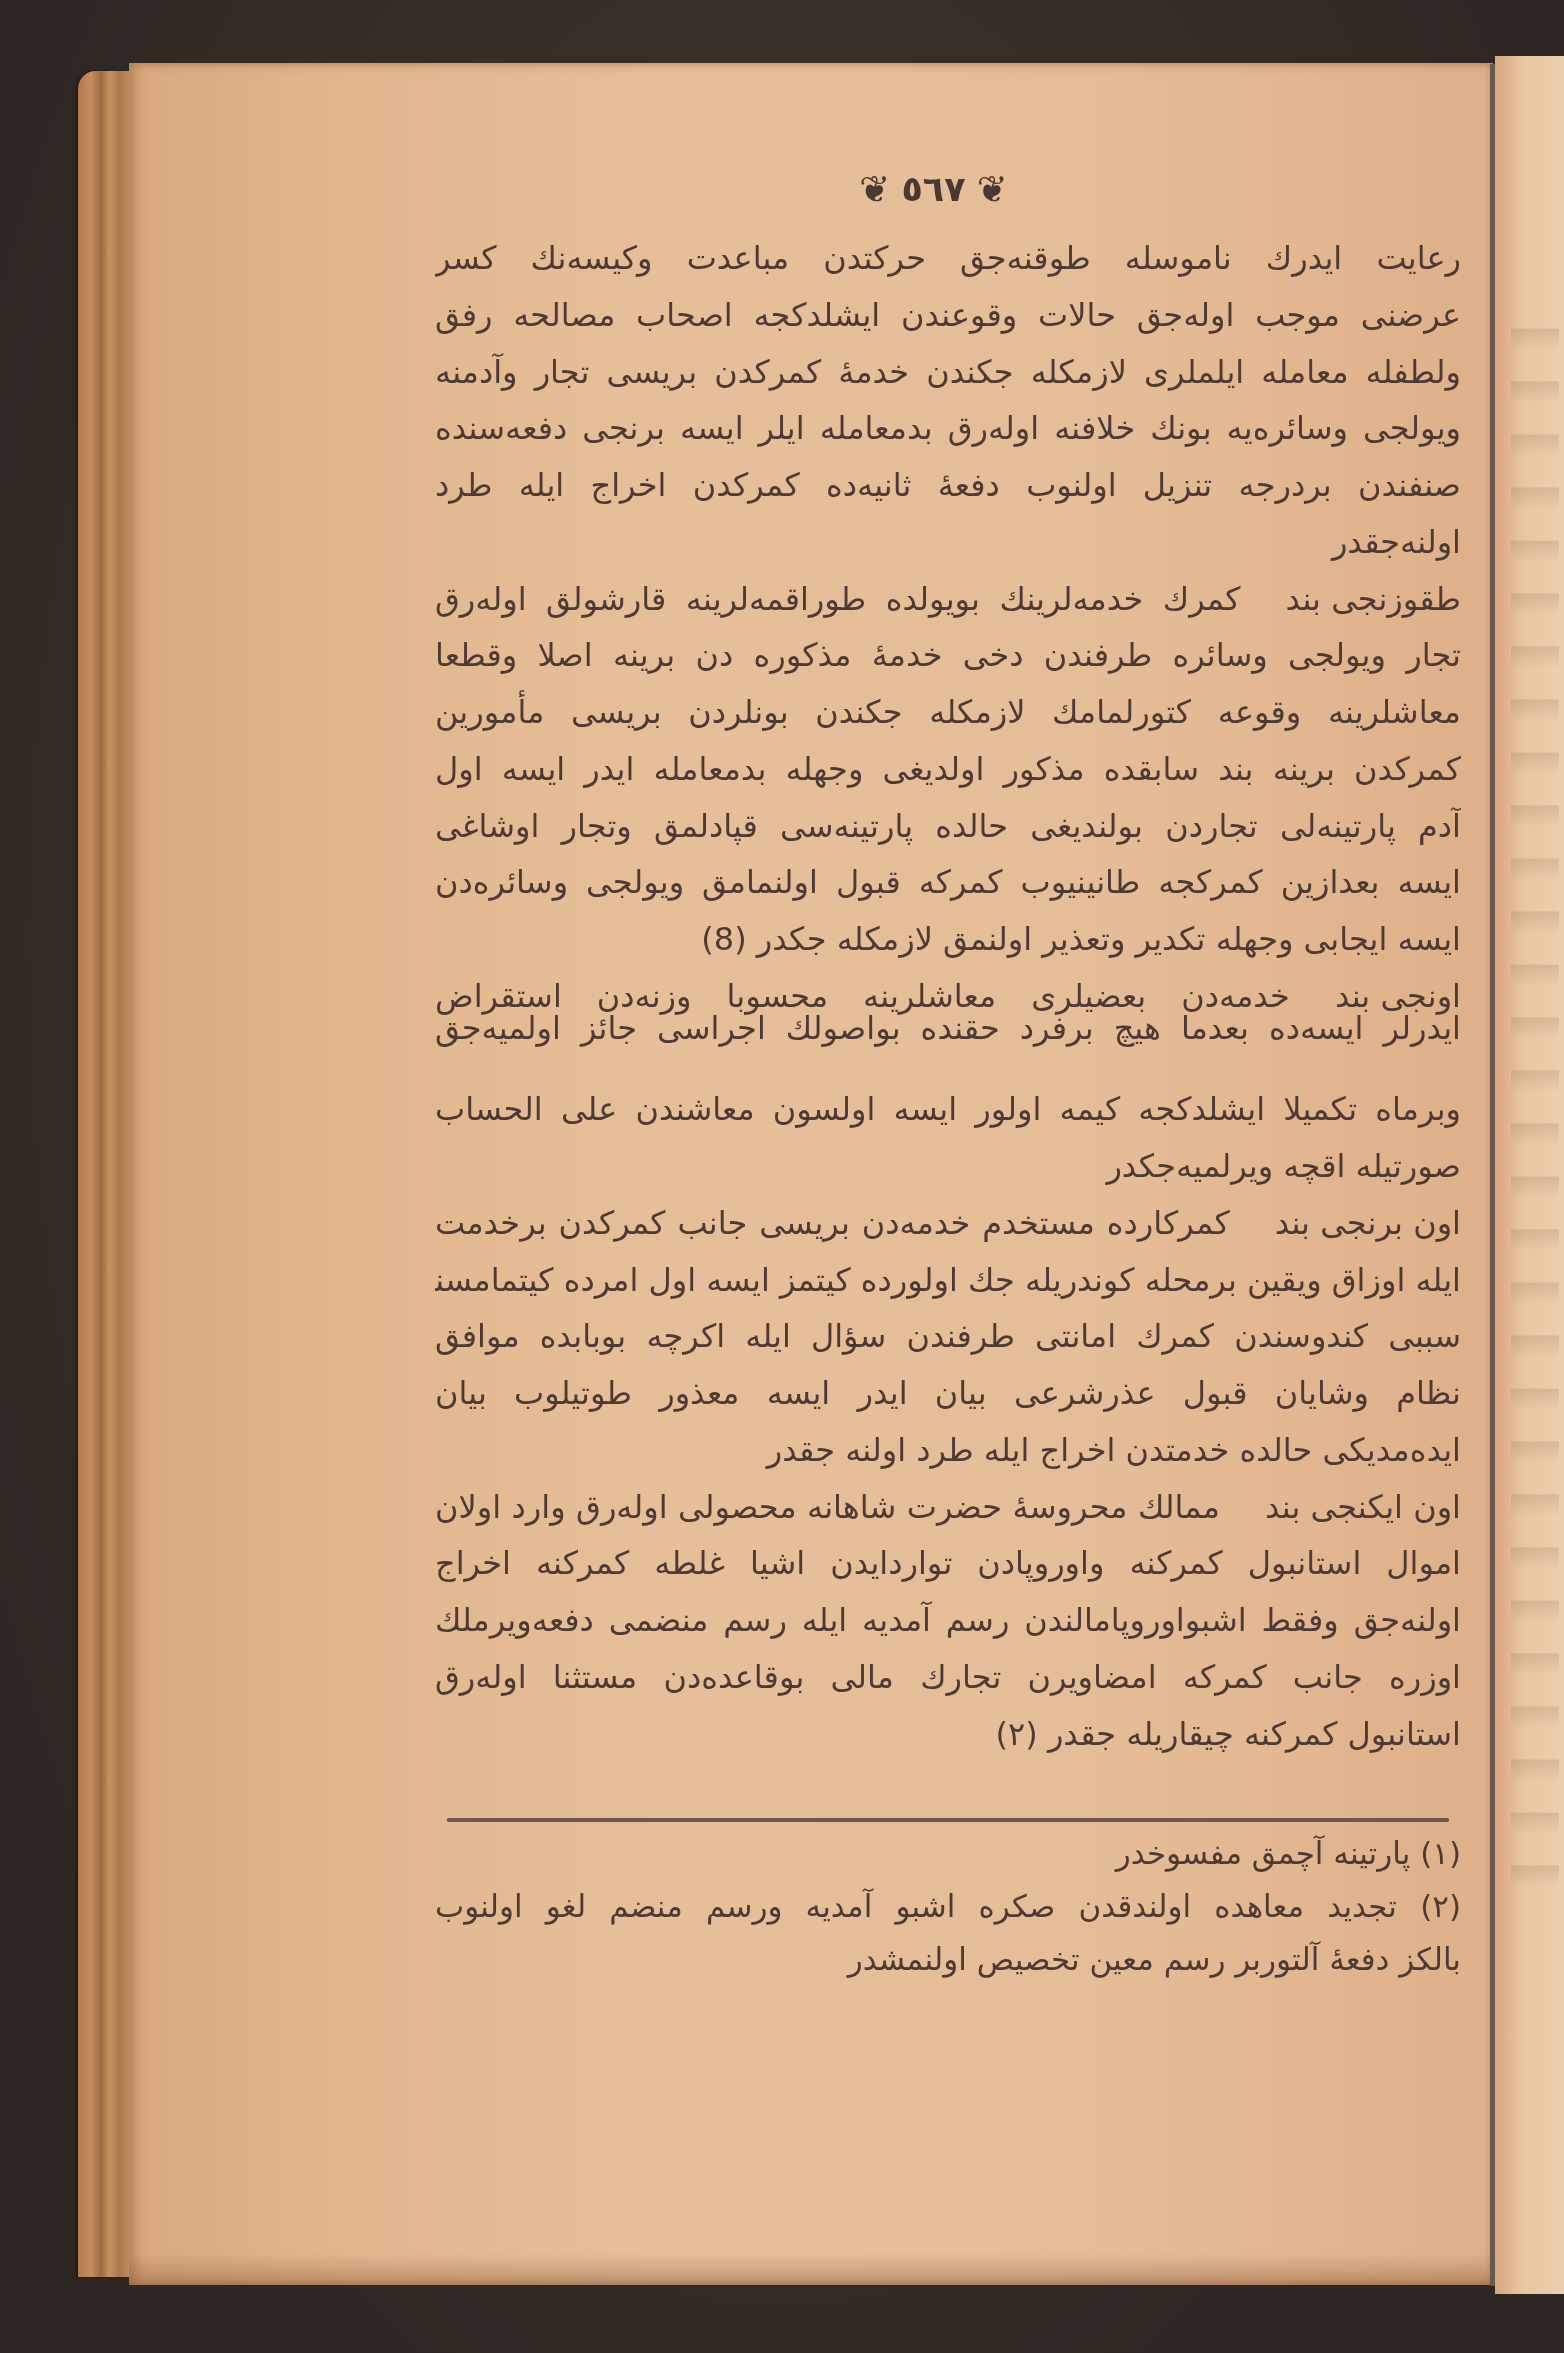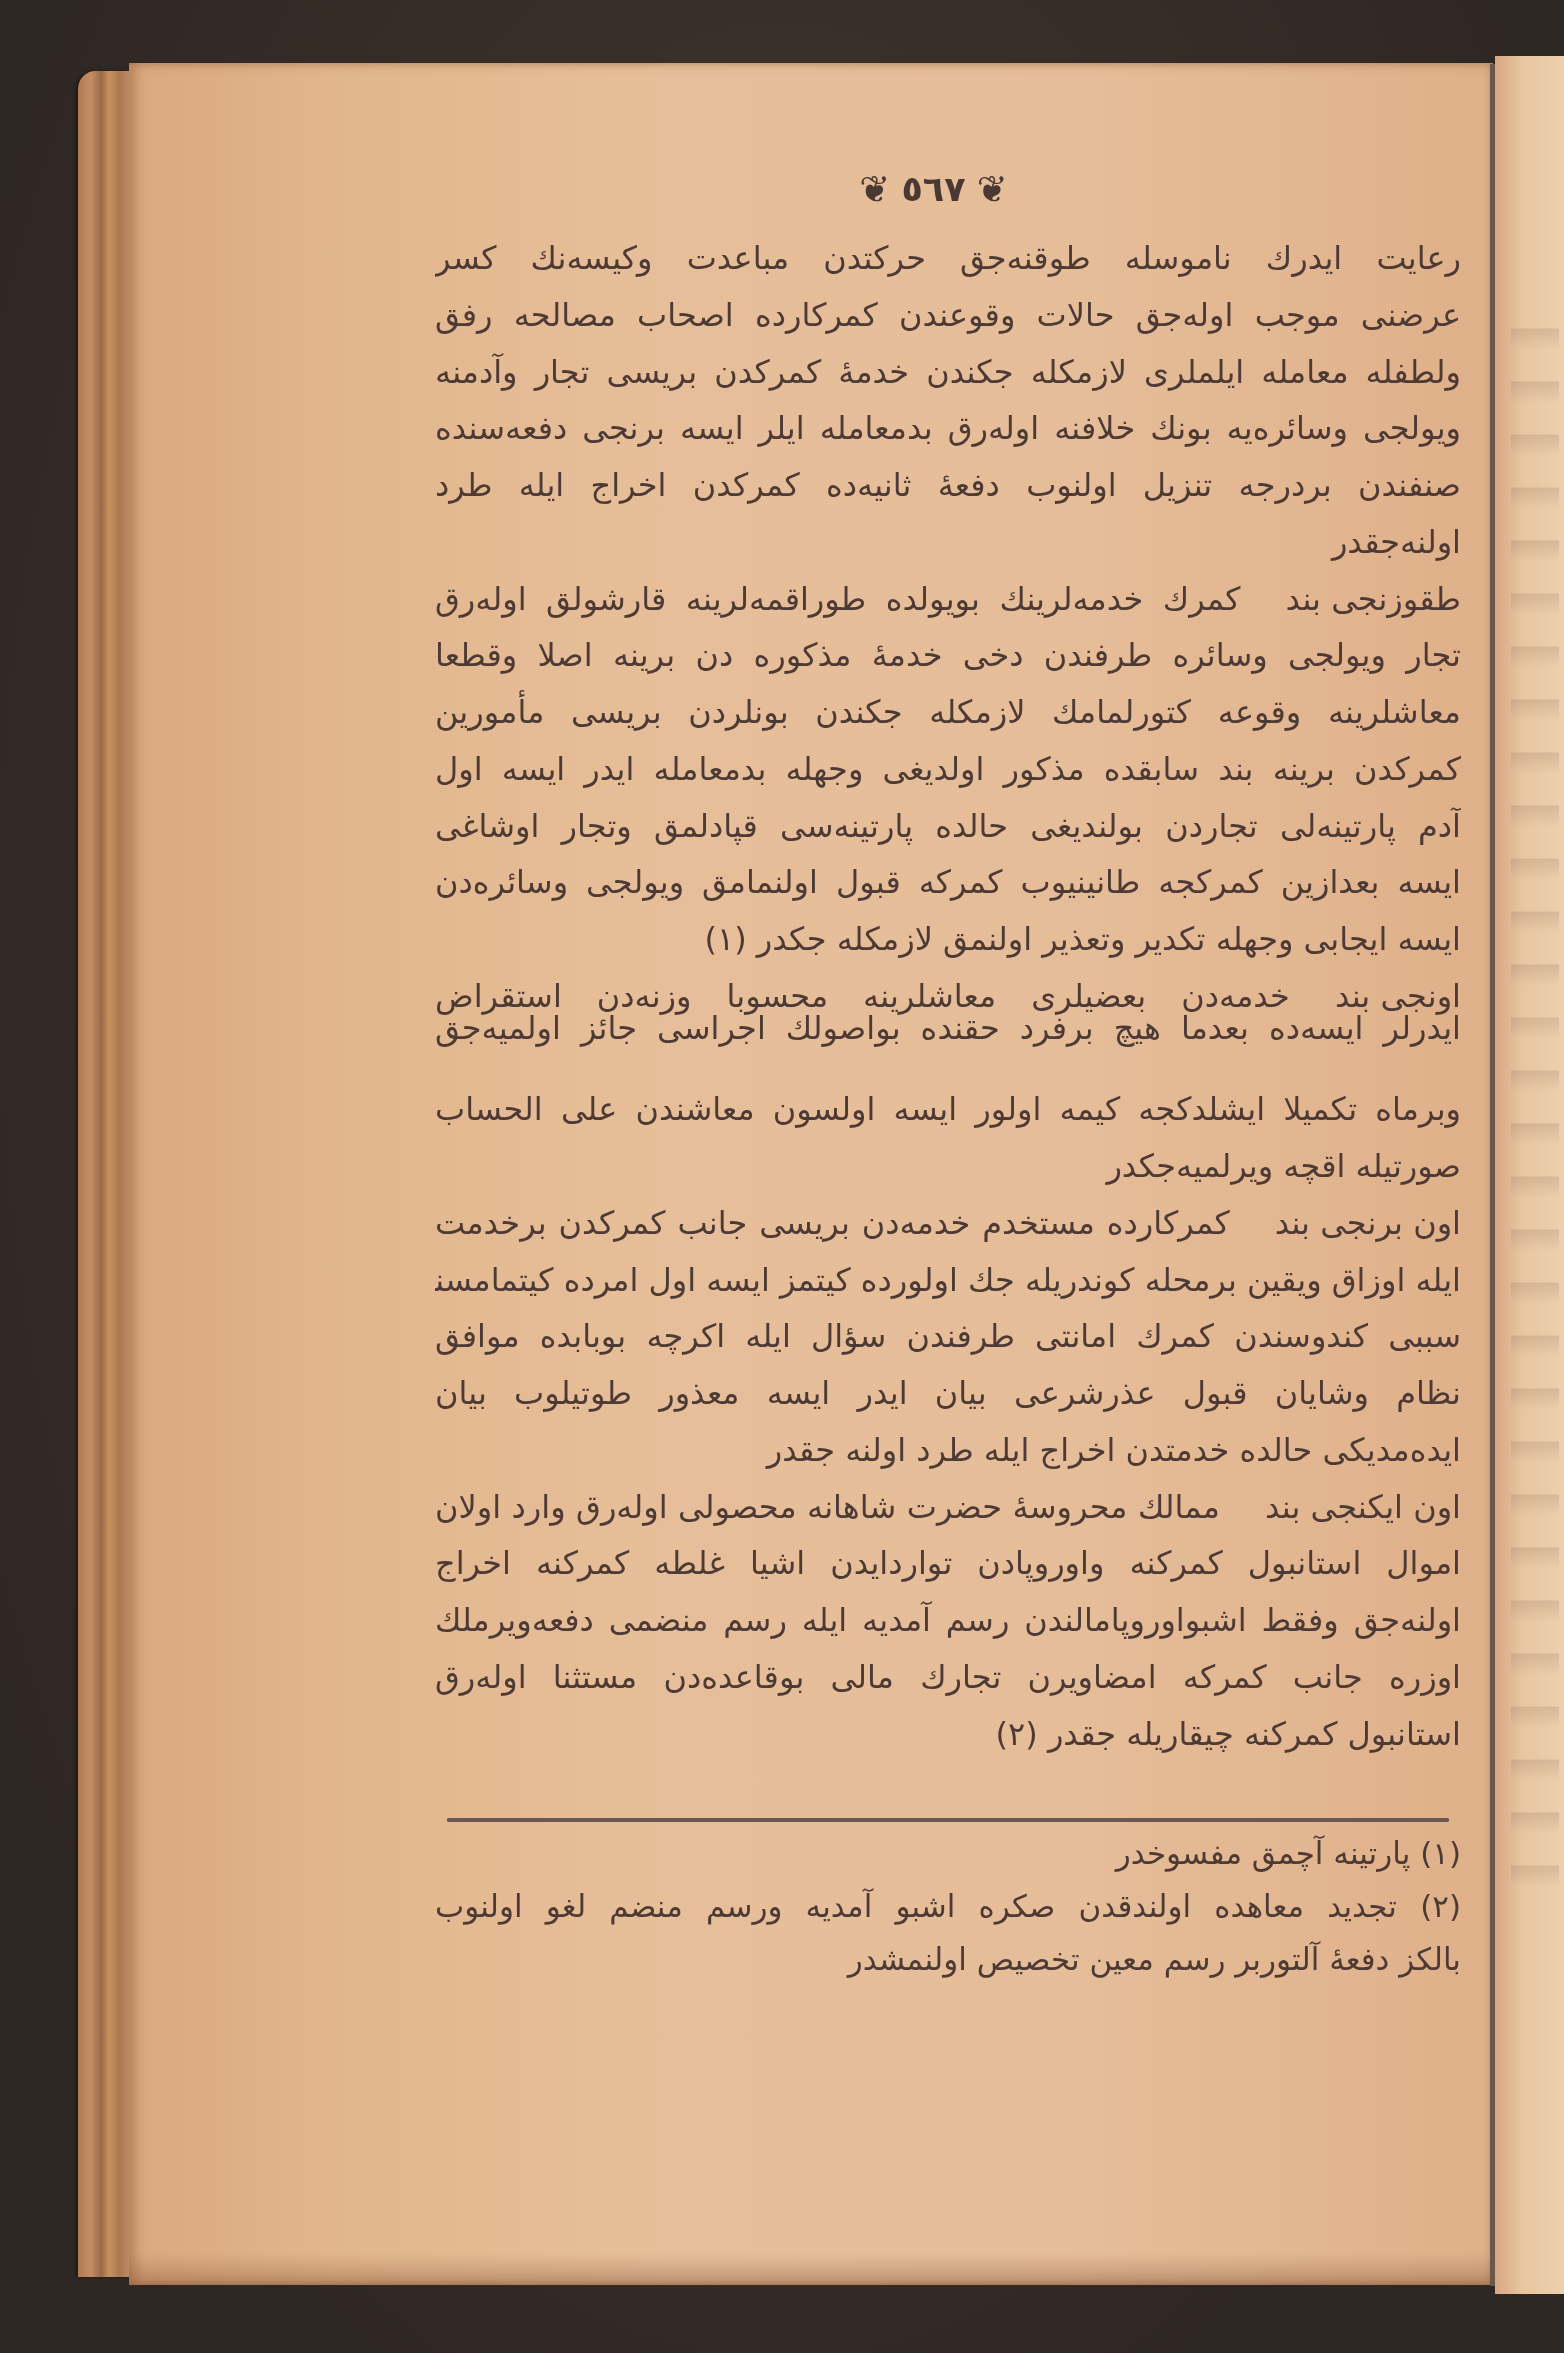--- a/index.html
+++ b/index.html
@@ -80,32 +80,32 @@
   </div>
 
 <div class="page-number">
   <span class="fleuron">❦</span>
   <span>٥٦٧</span>
   <span class="fleuron">❦</span>
 </div>
 
 <div class="text-block" id="body">
     <div class="line" style="top: 74px;"><span>رعایت ایدرك ناموسله طوقنه‌جق حرکتدن مباعدت وکیسه‌نك کسر</span></div>
-    <div class="line" style="top: 131px;"><span>عرضنی موجب اوله‌جق حالات وقوعندن کمرکارده اصحاب مصالحه رفق</span></div>
+    <div class="line" style="top: 131px;"><span>عرضنی موجب اوله‌جق حالات وقوعندن ایشلدکجه اصحاب مصالحه رفق</span></div>
     <div class="line" style="top: 188px;"><span>ولطفله معامله ایلملری لازمکله جکندن خدمهٔ کمرکدن بریسی تجار وآدمنه</span></div>
     <div class="line" style="top: 244px;"><span>ویولجی وسائره‌یه بونك خلافنه اوله‌رق بدمعامله ایلر ایسه برنجی دفعه‌سنده</span></div>
     <div class="line" style="top: 301px;"><span>صنفندن بردرجه تنزیل اولنوب دفعهٔ ثانیه‌ده کمرکدن اخراج ایله طرد</span></div>
     <div class="line short" style="top: 358px;"><span>اولنه‌جقدر</span></div>
     <div class="line" style="top: 415px;"><span class="label">طقوزنجی بند</span><span>کمرك خدمه‌لرینك بویولده طوراقمه‌لرینه قارشولق اوله‌رق</span></div>
     <div class="line" style="top: 471px;"><span>تجار ویولجی وسائره طرفندن دخی خدمهٔ مذکوره دن برینه اصلا وقطعا</span></div>
     <div class="line" style="top: 528px;"><span>معاشلرینه وقوعه کتورلمامك لازمکله جکندن بونلردن بریسی مأمورین</span></div>
     <div class="line" style="top: 585px;"><span>کمرکدن برینه بند سابقده مذکور اولدیغی وجهله بدمعامله ایدر ایسه اول</span></div>
     <div class="line" style="top: 642px;"><span>آدم پارتینه‌لی تجاردن بولندیغی حالده پارتینه‌سی قپادلمق وتجار اوشاغی</span></div>
     <div class="line" style="top: 698px; margin-left: 22px;"><span>ایسه بعدازین کمرکجه طانینیوب کمرکه قبول اولنمامق ویولجی وسائره‌دن</span></div>
-    <div class="line short" style="top: 755px;"><span>ایسه ایجابی وجهله تکدیر وتعذیر اولنمق لازمکله جکدر (١)</span></div>
+    <div class="line short" style="top: 755px;"><span>ایسه ایجابی وجهله تکدیر وتعذیر اولنمق لازمکله جکدر (8)</span></div>
     <div class="line" style="top: 812px;"><span class="label">اونجی بند</span><span>خدمه‌دن بعضیلری معاشلرینه محسوبا وزنه‌دن استقراض</span></div>
     <div class="line" style="top: 844px;"><span>ایدرلر ایسه‌ده بعدما هیچ برفرد حقنده بواصولك اجراسی جائز اولمیه‌جق</span></div>
     <div class="line" style="top: 925px;"><span>وبرماه تکمیلا ایشلدکجه کیمه اولور ایسه اولسون معاشندن علی الحساب</span></div>
     <div class="line short" style="top: 982px;"><span>صورتیله اقچه ویرلمیه‌جکدر</span></div>
     <div class="line" style="top: 1039px;"><span class="label">اون برنجی بند</span><span>کمرکارده مستخدم خدمه‌دن بریسی جانب کمرکدن برخدمت</span></div>
     <div class="line" style="top: 1096px;"><span>ایله اوزاق ویقین برمحله کوندریله جك اولورده کیتمز ایسه اول امرده کیتمامسنك</span></div>
     <div class="line" style="top: 1152px;"><span>سببی کندوسندن کمرك امانتی طرفندن سؤال ایله اکرچه بوبابده موافق</span></div>
     <div class="line" style="top: 1209px;"><span>نظام وشایان قبول عذرشرعی بیان ایدر ایسه معذور طوتیلوب بیان</span></div>
     <div class="line short" style="top: 1266px;"><span>ایده‌مدیکی حالده خدمتدن اخراج ایله طرد اولنه جقدر</span></div>
     <div class="line" style="top: 1323px;"><span class="label">اون ایکنجی بند</span><span>ممالك محروسهٔ حضرت شاهانه محصولی اوله‌رق وارد اولان</span></div>

